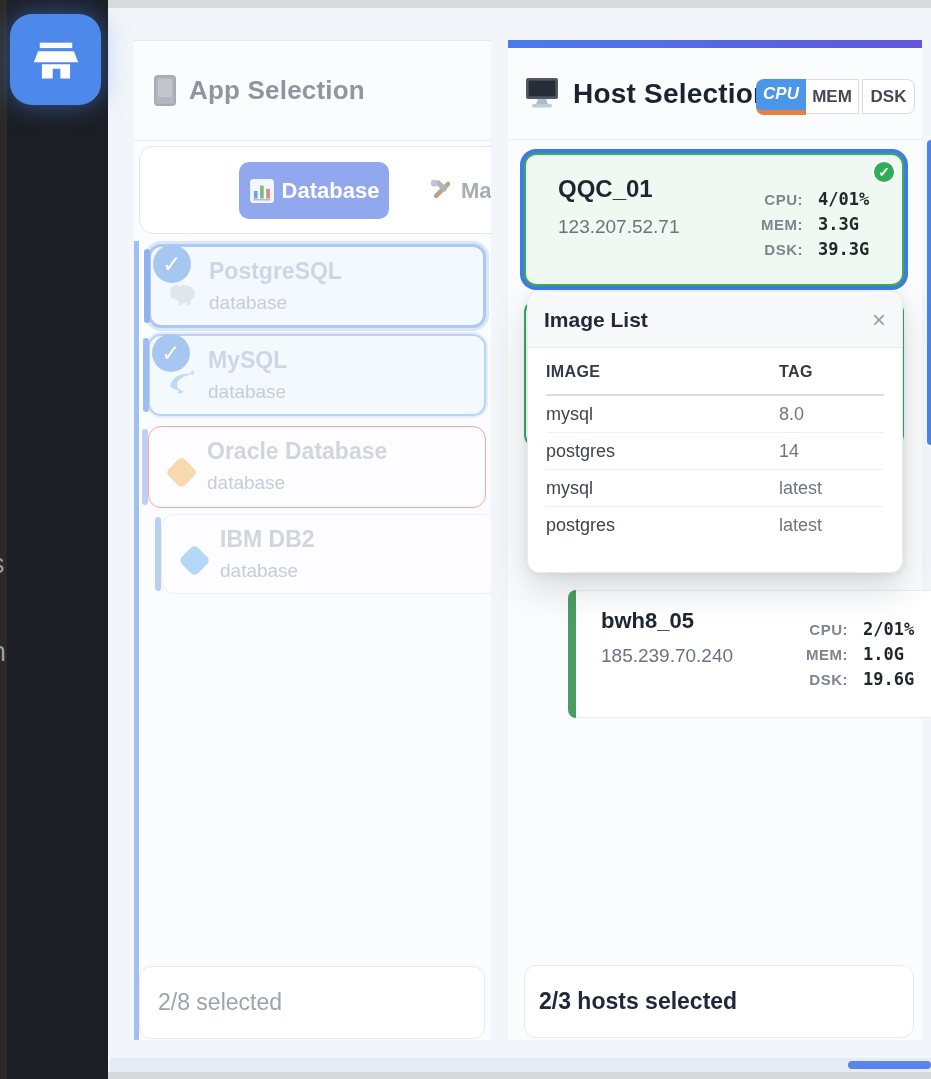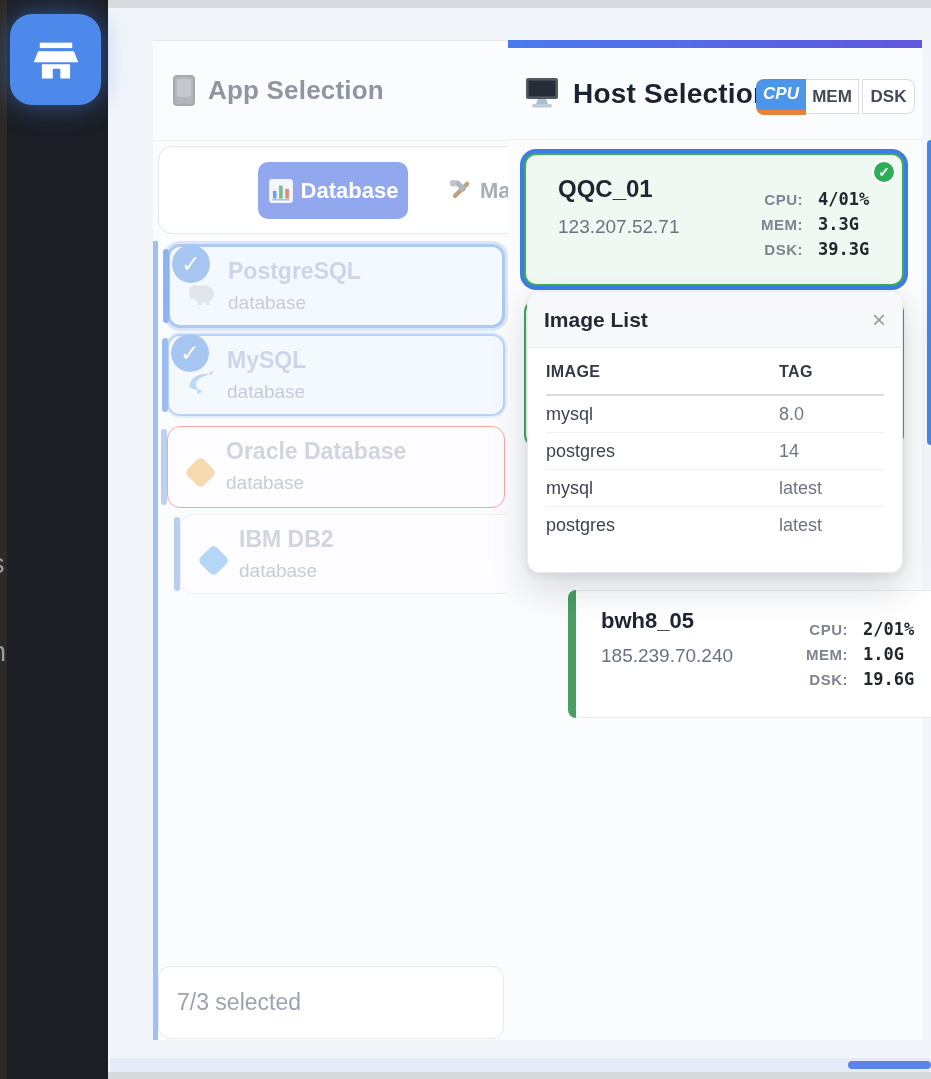--- a/index.html
+++ b/index.html
@@ -16,21 +16,21 @@
   .frag-bottom { top:637px; }
 
   
   .top-strip { position:absolute; left:108px; top:0; width:823px; height:8px; background:#d9dade; }
   .hscroll-area { position:absolute; left:110px; top:1058px; width:821px; height:14px; background:#e5ecf8; }
   .hscroll-thumb { position:absolute; right:0; top:3px; width:83px; height:8px; border-radius:4px; background:#5b83ea; }
   .bottom-strip { position:absolute; left:108px; top:1072px; width:823px; height:7px; background:#d8d9dd; }
   .next-col-edge { position:absolute; left:927px; top:140px; width:4px; height:305px; background:#4f82e8; border-radius:4px 0 0 4px; }
 
   
-  .app-panel { position:absolute; left:153px; top:40px; width:357px; height:1000px; background:#fbfcfe;
+  .app-panel { position:absolute; left:134px; top:40px; width:357px; height:1000px; background:#fbfcfe;
       border-top:1px solid #e6e8ed; overflow:hidden; }
   .app-header { position:relative; height:100px; border-bottom:1px solid #ecedf1; display:flex; align-items:center; padding-left:20px; gap:13px; }
   .phone-icon { width:22px; height:31px; border-radius:4px; background:#6d737d; border:2px solid #565c66;
       position:relative; opacity:.5; }
   .phone-icon::after { content:""; position:absolute; left:2px; top:2px; right:2px; height:18px; background:#8d939d; border-radius:2px; }
   .app-title { font-size:26px; font-weight:bold; color:#8f96a1; letter-spacing:.2px; }
 
   .category-bar { position:absolute; left:5px; top:105px; width:430px; height:88px; background:#ffffff;
       border:1px solid #e3e6eb; border-radius:14px; }
   .cat-db { position:absolute; left:99px; top:15px; width:150px; height:57px; background:#91a8ee; border-radius:10px;
@@ -202,21 +202,21 @@
       </div>
 
       <div class="app-item item-ib">
         <div class="accent" style="background:#b9cef2"></div>
         <span class="diamond diamond-blue"></span>
         <div class="app-name">IBM DB2</div>
         <div class="app-type">database</div>
       </div>
     </div>
 
-    <div class="app-footer">7/3 selected</div>
+    <div class="app-footer">2/8 selected</div>
   </div>
 
   <div class="host-panel">
     <div class="grad-bar"></div>
 
     <div class="host-header">
       <span>
         <svg class="svgicon" width="36" height="33" viewBox="0 0 36 33">
           <rect x="2" y="1" width="32" height="21" rx="2" fill="#525a66"></rect>
           <rect x="4.6" y="3.6" width="26.8" height="15.8" fill="#262d38"></rect>
@@ -296,20 +296,21 @@
           <span class="stat-label">MEM:</span>
           <span class="stat-value">1.0G</span>
         </div>
         <div class="stat-row">
           <span class="stat-label">DSK:</span>
           <span class="stat-value">19.6G</span>
         </div>
       </div>
     </div>
 
+    <div class="host-footer">2/3 hosts selected</div>
   </div>
 
   <div class="next-col-edge"></div>
 
   <div class="hscroll-area">
     <div class="hscroll-thumb"></div>
   </div>
   <div class="bottom-strip"></div>
 
 </div>

